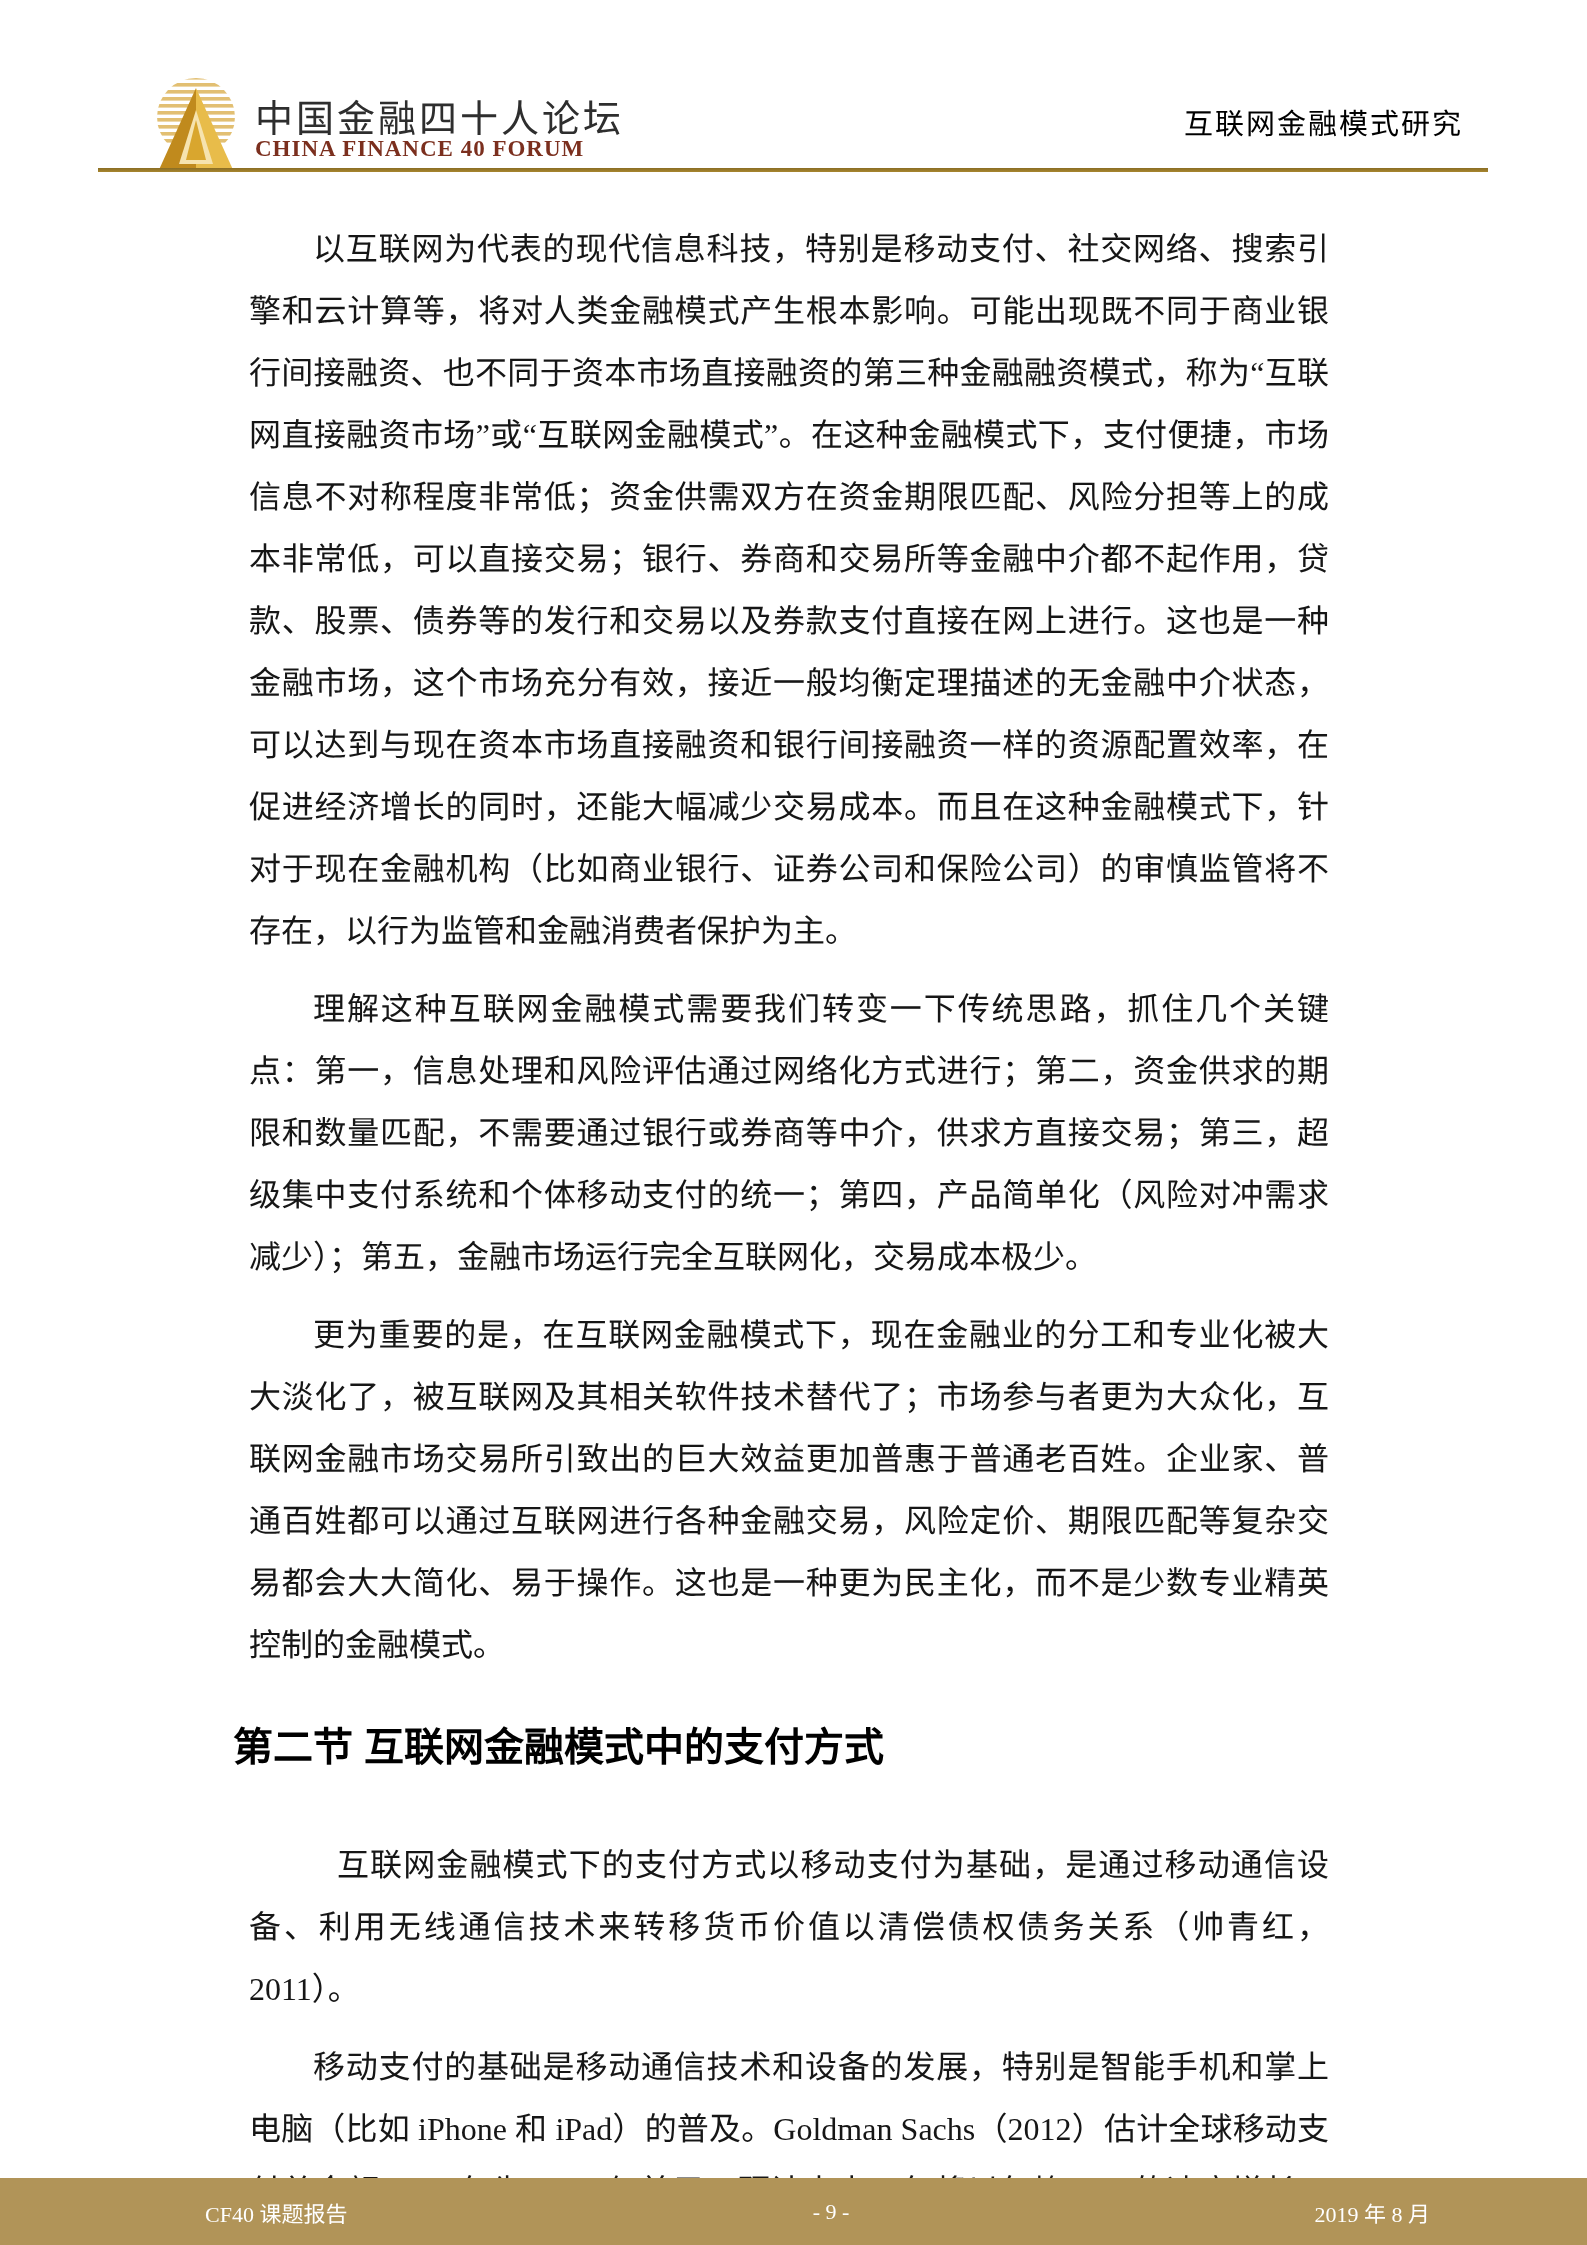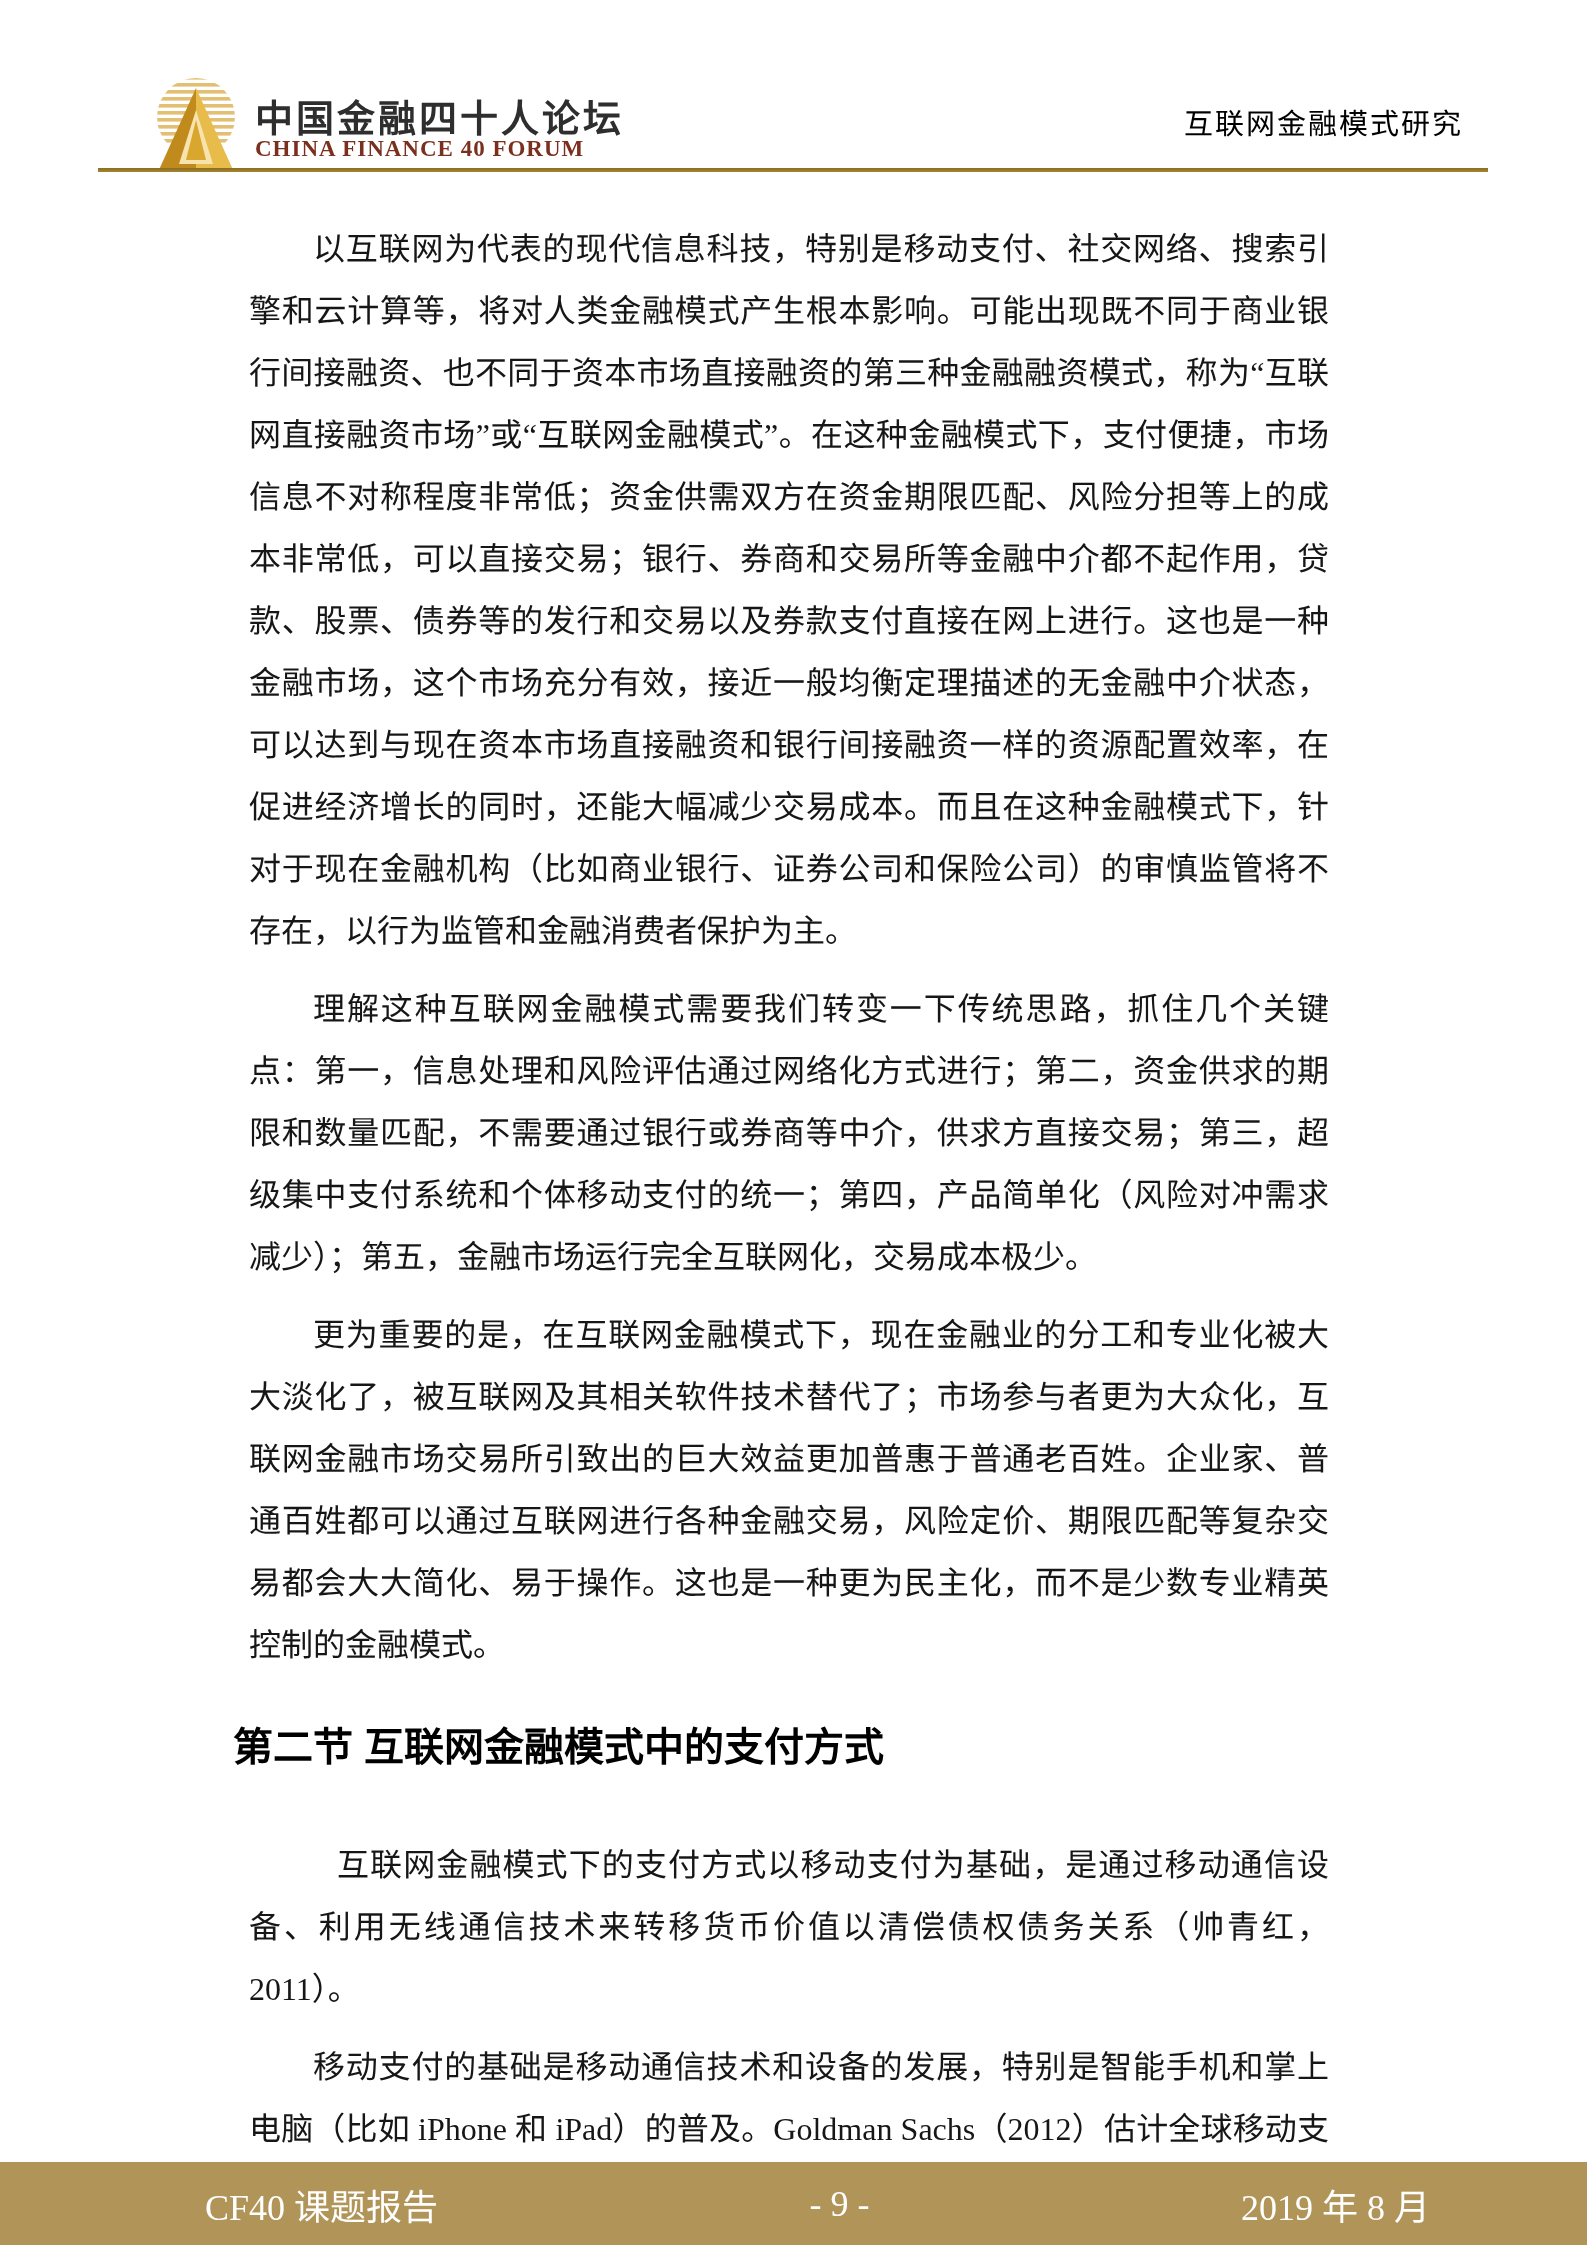--- a/index.html
+++ b/index.html
@@ -9,21 +9,21 @@
     background:#ffffff;
     overflow:hidden;
     font-family:"Liberation Serif","DejaVu Serif",serif;
     color:#161616;
   }
 
   
   .logo-mark{position:absolute;left:148px;top:76px;width:90px;height:100px;}
   .logo-zh{
     position:absolute;left:255px;top:88px;
-    font-size:38px;font-weight:700;color:#2e2e2e;
+    font-size:38px;font-weight:400;color:#2e2e2e;
     letter-spacing:3px;
     font-family:"Liberation Sans","DejaVu Sans",sans-serif;
   }
   .logo-en{
     position:absolute;left:255px;top:136px;
     font-size:23px;font-weight:700;color:#7b2f1e;
     letter-spacing:1px;
     font-family:"Liberation Serif","DejaVu Serif",serif;
   }
   .doc-title{
@@ -49,25 +49,25 @@
   .section-heading{
     margin:40px 0 56px 0;
     font-size:40px;line-height:62px;font-weight:700;color:#000;
     font-family:"Liberation Sans","DejaVu Sans",sans-serif;
     text-indent:0;text-align:left;
   }
 
   
   .footer-band{
     position:absolute;left:0;bottom:0;
-    width:100%;height:83px;
+    width:100%;height:67px;
     background:#b19458;
     display:flex;align-items:center;justify-content:space-between;
     box-sizing:border-box;padding:0 157px 0 205px;
-    color:#ffffff;font-size:36px;
+    color:#ffffff;font-size:22px;
     font-family:"Liberation Serif","DejaVu Serif",serif;
   }
 </style>
 </head>
 <body>
 
 <div class="page">
 
   <div>
     <svg class="logo-mark" viewBox="0 0 90 100">

